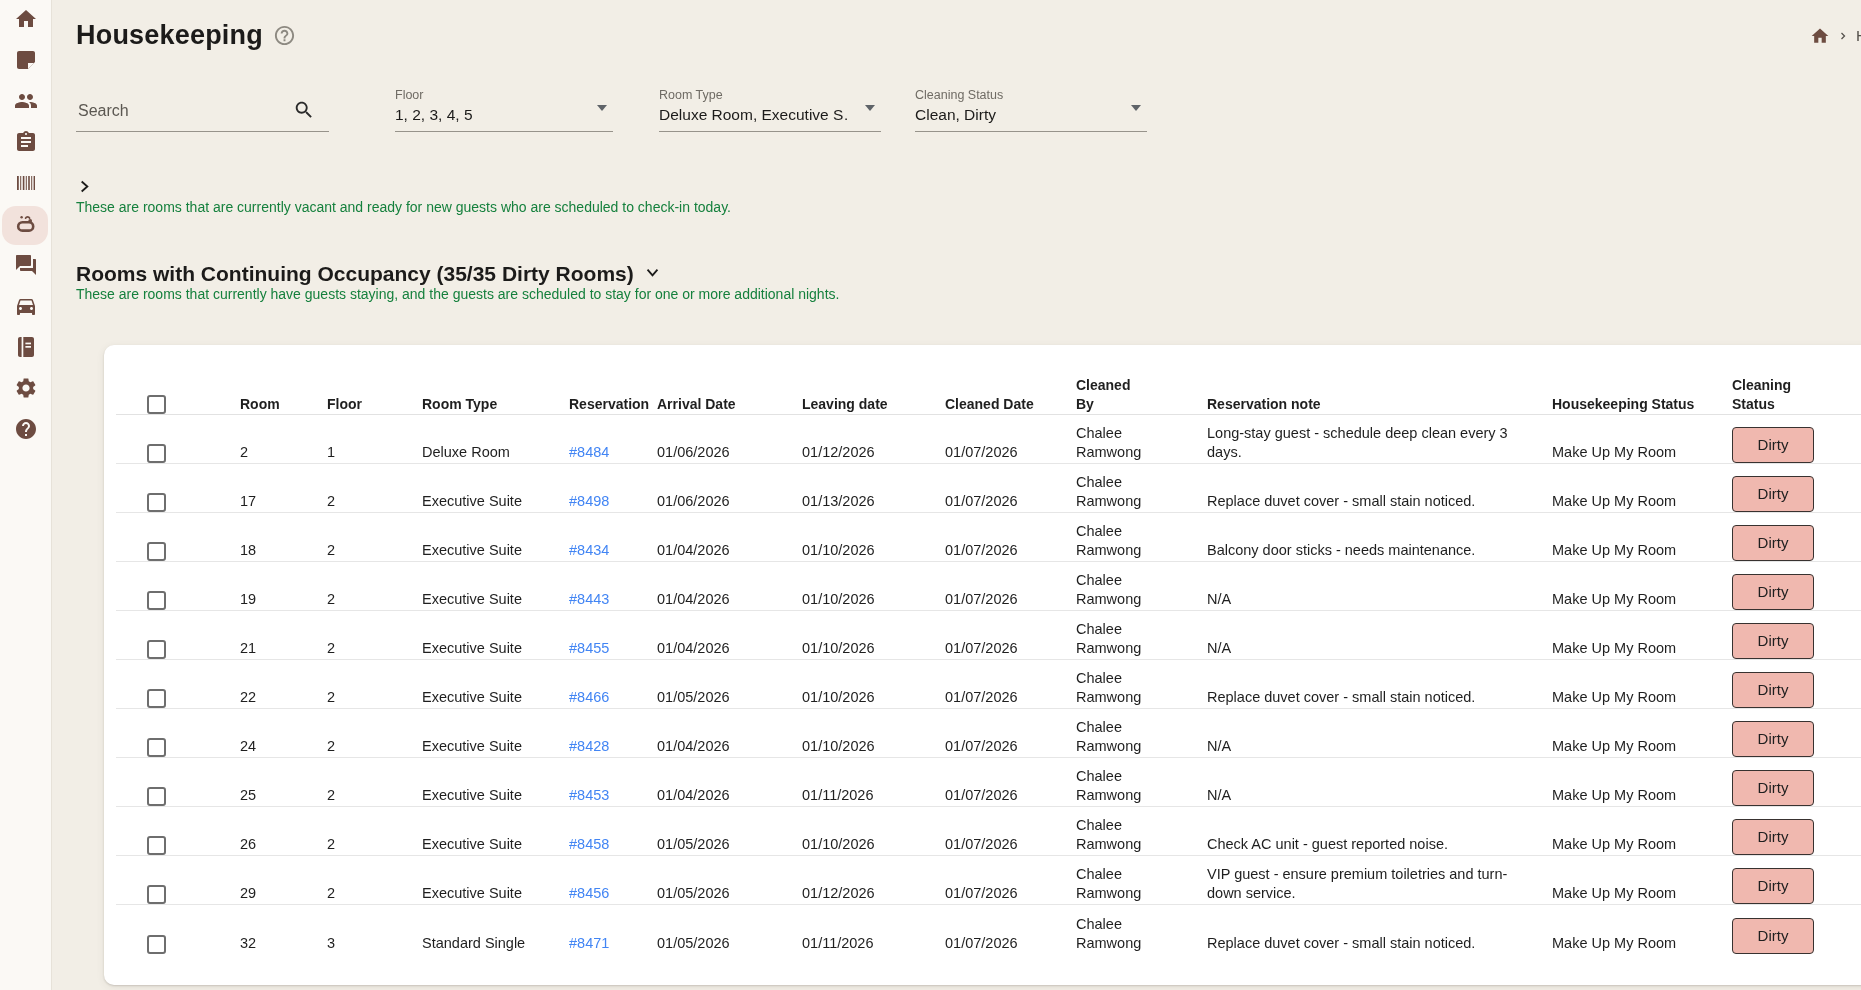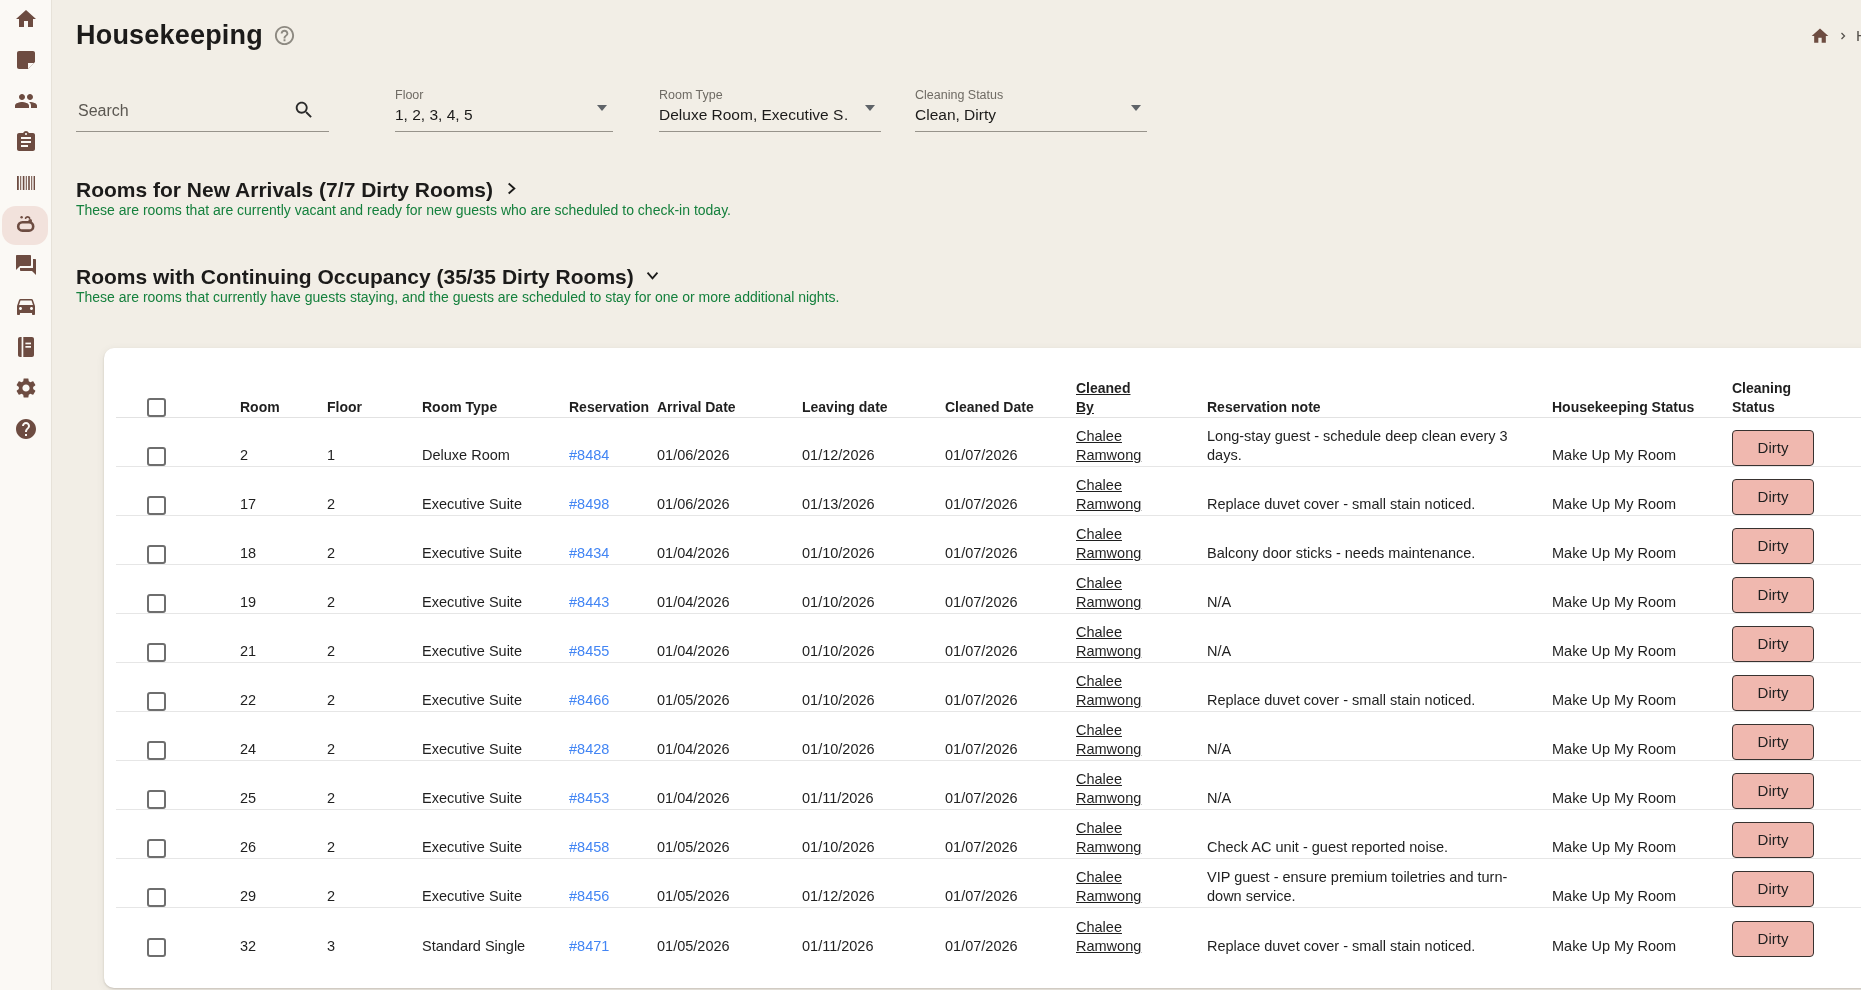--- a/index.html
+++ b/index.html
@@ -76,21 +76,21 @@
     overflow:hidden; height:640px;
   }
   .thead, .trow { display:flex; align-items:flex-end; margin:0 12px;gap:8px; }
   .thead { min-height:70px; border-bottom:1px solid #E2E2E2; font-weight:700; font-size:14px; color:#1F1F1F; }
   .trow { min-height:49px; border-bottom:1px solid #E6E6E6; font-size:14.5px; color:#1F1F1F; }
   .trow:last-child { border-bottom:none; }
   .c { flex:0 0 auto; line-height:1.35; padding-right:10px; }
   .c0 { width:116px; display:flex; } .c0 .checkbox { margin-left:31px; }
   .c1 { width:79px; } .c2 { width:87px; } .c3 { width:139px; }
   .c4 { width:80px;margin-top:20px; } .c5 { width:137px; } .c6 { width:135px; }
-  .c7 { width:123px; } .c8 { width:123px; padding-right:56px;text-decoration:underline; }
+  .c7 { width:123px; } .c8 { width:123px; padding-right:56px; }
   .c9 { width:337px; padding-right:24px; }
   .c10 { width:172px; } .c11 { width:126px; }
   .c12 { width:55px; display:flex; justify-content:center; padding-right:0; }
   .hdr-wrap { display:inline-block; width:84px; }
   .checkbox {
     width:19px; height:19px; border:2px solid #6E6E6E; border-radius:3px; background:#fff; cursor:pointer; display:inline-block;
   }
   .link { color:#4285F4; text-decoration:none; cursor:pointer; }
   .badge {
     display:inline-block; width:82px; height:36px; line-height:34px; text-align:center;
@@ -227,21 +227,20 @@
               <circle cx="7.3" cy="12" r="1.1"></circle>
               <rect x="9.6" y="11.2" width="8" height="1.7"></rect>
               <circle cx="7.3" cy="15.7" r="1.1"></circle>
               <rect x="9.6" y="14.9" width="8" height="1.7"></rect>
             </svg></span>
       </div>
     </div>
   </div>
 
   <div class="section-title">
-    <h2>Rooms for New Arrivals (7/7 Dirty Rooms)</h2>
     <span><svg viewBox="0 0 24 24">
           <path d="M8 5l8 7-8 7"></path>
         </svg></span>
   </div>
   <div class="section-desc">These are rooms that are currently vacant and ready for new guests who are scheduled to check-in today.</div>
 
   <div class="section-title second">
     <h2>Rooms with Continuing Occupancy (35/35 Dirty Rooms)</h2>
     <span><svg viewBox="0 0 24 24">
           <path d="M5 8l7 8 7-8"></path>

